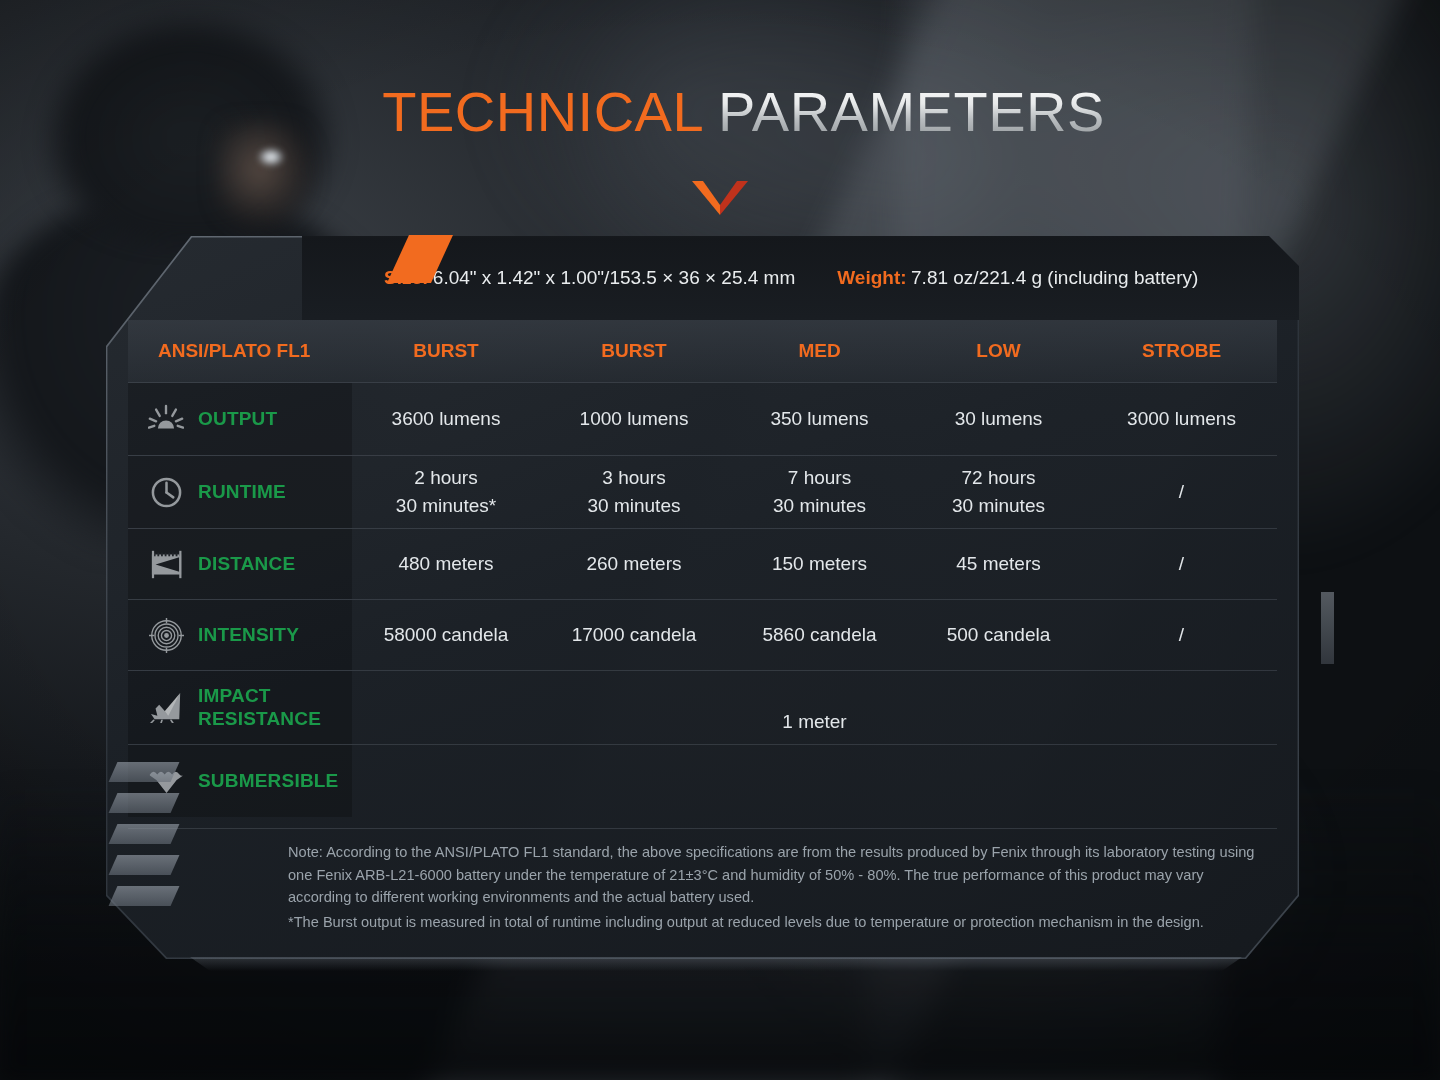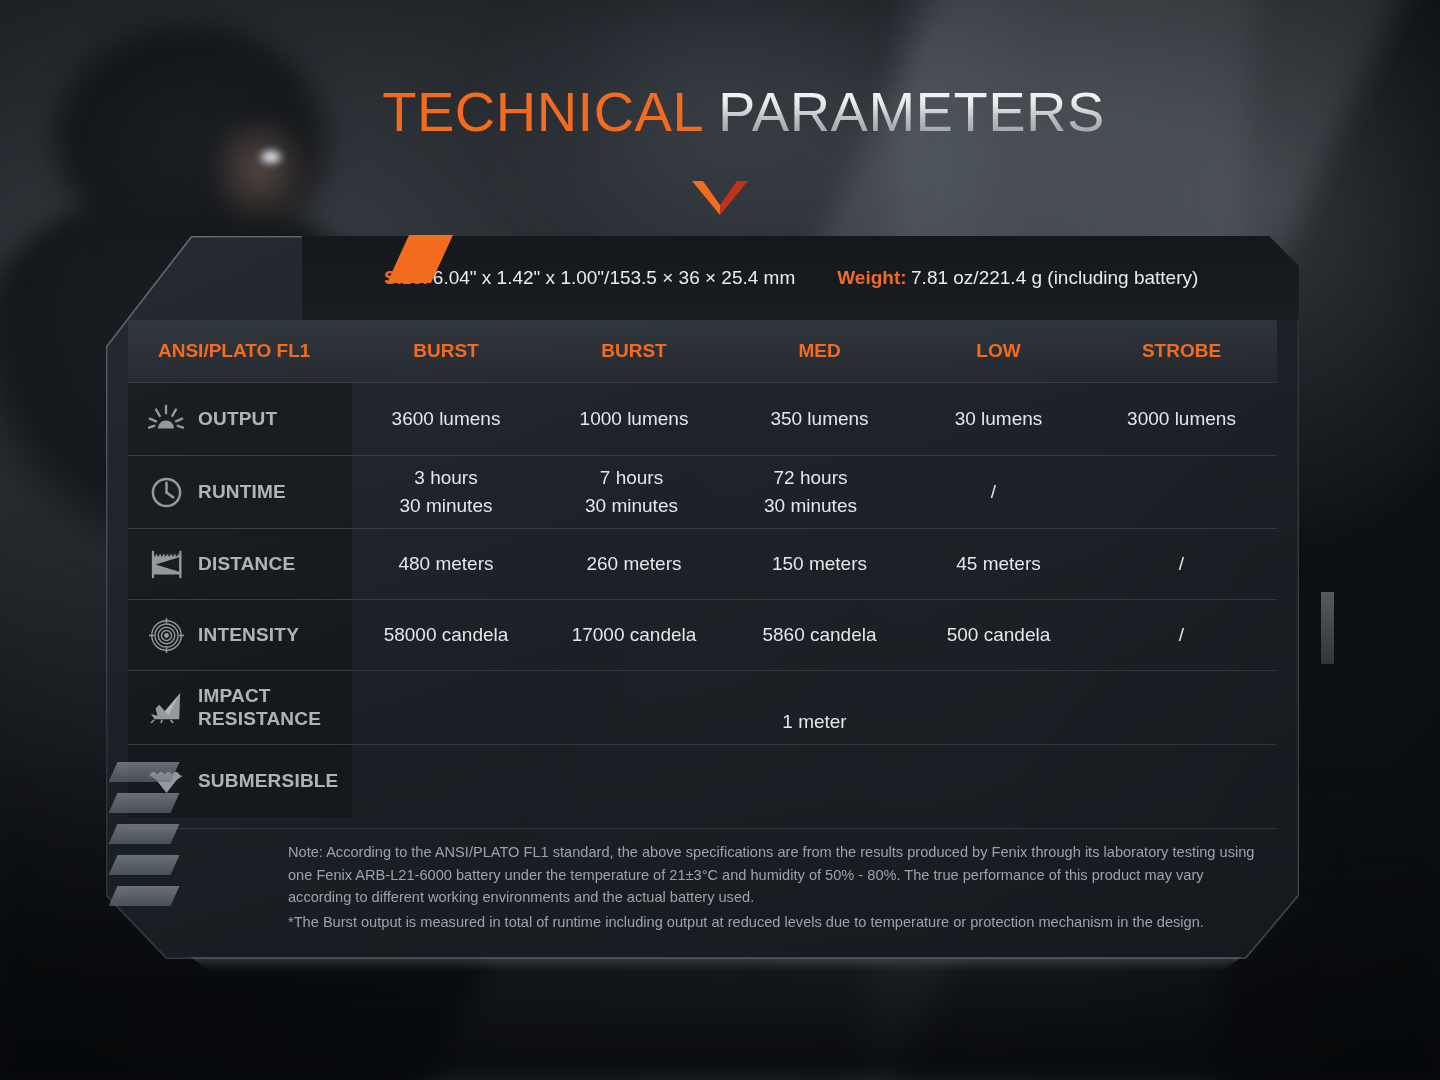--- a/index.html
+++ b/index.html
@@ -129,21 +129,21 @@
   .table-head .cell{color:#F26B1F;font-weight:bold;font-size:19px;text-align:center;}
   .row{
     display:flex;align-items:center;position:relative;
     border-top:1px solid rgba(140,150,162,.22);
   }
   .col-label{
     width:224px;flex:0 0 224px;display:flex;align-items:center;gap:12px;
     padding-left:18px;box-sizing:border-box;
   }
   .col-label .ico{width:40px;flex:0 0 40px;display:flex;align-items:center;justify-content:center;}
-  .col-label .txt{color:#e5e5e5;font-weight:bold;font-size:19px;line-height:1.2;letter-spacing:.2px;}
+  .col-label .txt{color:#22c55e;font-weight:bold;font-size:19px;line-height:1.2;letter-spacing:.2px;}
   .head-label{width:224px;flex:0 0 224px;padding-left:30px;box-sizing:border-box;text-align:left !important;}
   .cell{flex:1 1 0;text-align:center;color:#e3e7ea;font-size:19px;line-height:1.45;}
   .c-burst{flex:0 0 188px;}
   .c-high{flex:0 0 188px;}
   .c-med{flex:0 0 183px;}
   .c-low{flex:0 0 175px;}
   .c-strobe{flex:0 0 191px;}
   .cell-wide{flex:1 1 0;text-align:center;color:#e3e7ea;font-size:19px;margin-top:28px;}
   .shade-left{
     position:absolute;left:0;top:0;bottom:0;width:224px;
@@ -259,20 +259,21 @@
       <div class="col-label">
         <span class="ico">
           <svg viewBox="0 0 34 34" width="33" height="33">
             <circle cx="17" cy="17" r="14" fill="none" stroke="#bfc5ca" stroke-width="2.6"></circle>
             <line x1="17" y1="17" x2="17" y2="7" stroke="#bfc5ca" stroke-width="2.6" stroke-linecap="round"></line>
             <line x1="17" y1="17" x2="24" y2="22" stroke="#bfc5ca" stroke-width="2.6" stroke-linecap="round"></line>
           </svg>
         </span>
         <span class="txt">RUNTIME</span>
       </div>
+      <div class="cell c-burst multiline">2 hours<br>30 minutes*</div>
       <div class="cell c-high multiline">3 hours<br>30 minutes</div>
       <div class="cell c-med multiline">7 hours<br>30 minutes</div>
       <div class="cell c-low multiline">72 hours<br>30 minutes</div>
       <div class="cell c-strobe">/</div>
     </div>
 
     <div class="row" style="height:70px">
       <div class="shade-left"></div>
       <div class="col-label">
         <span class="ico">

